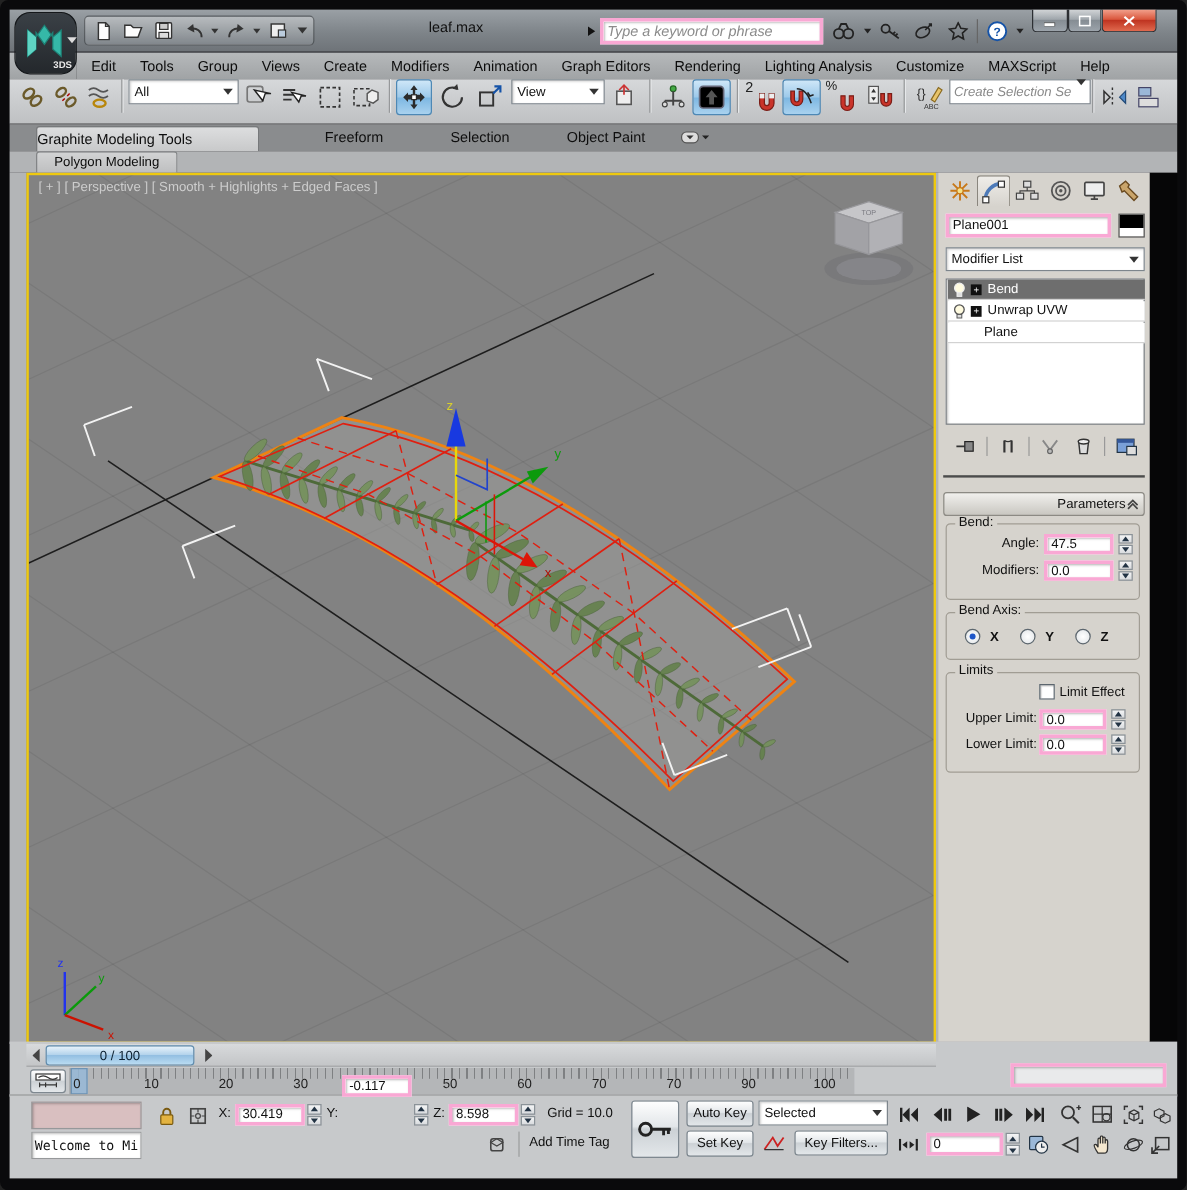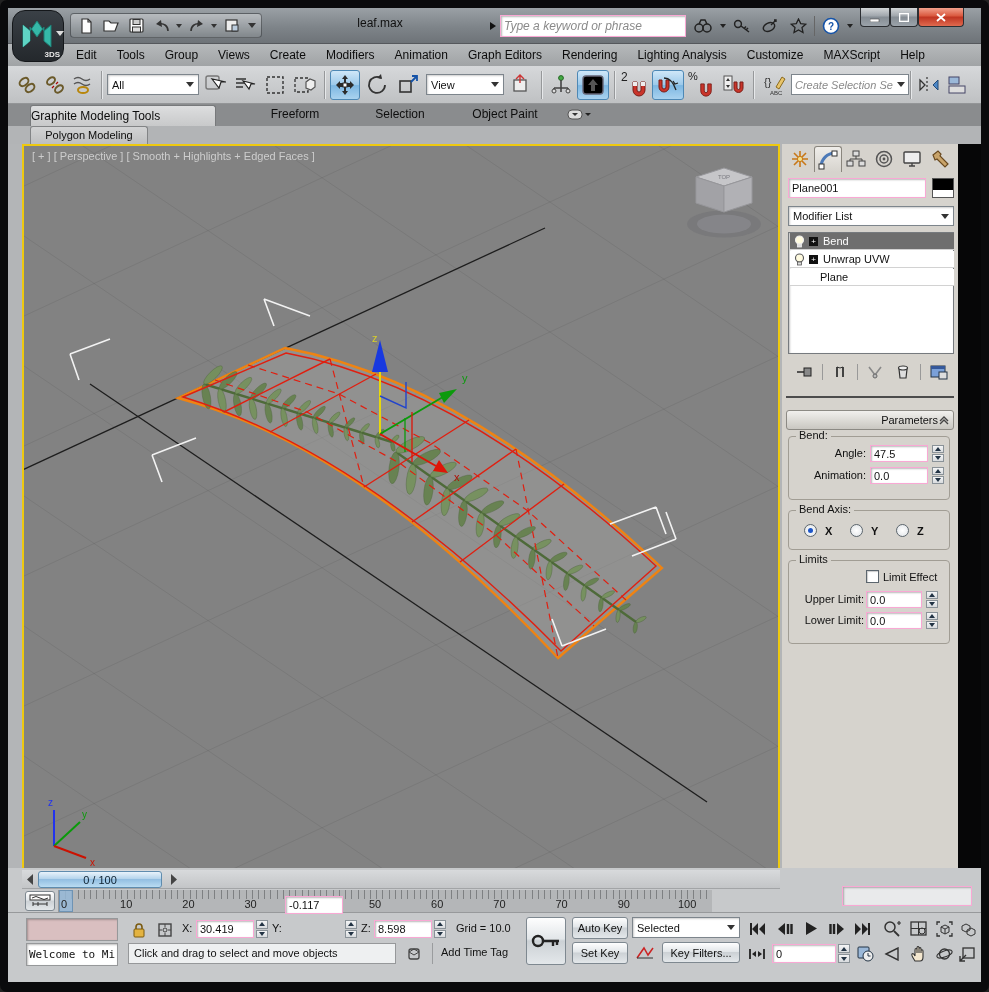--- a/index.html
+++ b/index.html
@@ -5,32 +5,32 @@
   html,body{margin:0;padding:0;background:#222;}
   *{box-sizing:border-box;font-family:"Liberation Sans",sans-serif;}
   #win{position:relative;width:989px;height:992px;background:#0a0a0c;border-radius:7px;overflow:hidden;}
   .abs{position:absolute;}
   .txt11{font-size:11px;color:#111;}
   
   #titlebar{left:8px;top:8px;width:973px;height:36px;background:linear-gradient(#9aa0a5,#7e8489 55%,#6e7378);border-bottom:1px solid #55585c;}
   #menubar{left:64px;top:44px;width:917px;height:22px;background:linear-gradient(#b6b9bb,#a0a3a5);display:flex;align-items:center;gap:20px;padding-left:12px;}
   #menubar .mitem{font-size:12px;color:#0c0c0c;cursor:default;}
   #lmenuedge{left:8px;top:44px;width:56px;height:22px;background:linear-gradient(#b6b9bb,#a0a3a5);}
-  #toolbar{left:8px;top:66px;width:973px;height:38px;background:linear-gradient(#d6d8da,#bfc1c3);border-bottom:1px solid #939597;display:flex;align-items:center;gap:2px;padding:0 4px 0 6px;}
+  #toolbar{left:8px;top:66px;width:973px;height:38px;background:linear-gradient(#d6d8da,#bfc1c3);border-bottom:1px solid #939597;display:flex;align-items:flex-start;gap:2px;padding:0 4px 0 6px;}
   #ribbonstrip{left:8px;top:104px;width:973px;height:22px;background:#8a8c8e;}
   #polystrip{left:8px;top:126px;width:973px;height:18px;background:#b2b4b6;}
   #mainbg{left:8px;top:144px;width:950px;height:726px;background:#b3b5b7;}
   #blackstrip{left:958px;top:144px;width:23px;height:768px;background:#060607;}
   #bottombg{left:8px;top:868px;width:973px;height:46px;background:#c7c9cb;}
   #statusbar{left:8px;top:912px;width:973px;height:70px;background:#c7c9cb;border-top:1px solid #97999b;}
   
   .btn{background:linear-gradient(#fefefe,#e2e6e9 45%,#ccd1d5 50%,#e3e7ea);border:1px solid #7e8890;border-radius:3px;display:flex;align-items:center;justify-content:center;font-size:11px;color:#111;}
   .flatico{display:flex;align-items:center;justify-content:center;}
   .activeico{background:linear-gradient(#cfe7f8,#9cc9ea 50%,#7db7e2 52%,#a9d2ef);border:1px solid #4d88b5;border-radius:3px;}
-  .field{background:#fff;border:1px solid #f9a8d4;box-shadow:inset 1px 1px 2px rgba(0,0,0,.28);font-size:11px;color:#111;display:flex;align-items:center;padding:0 3px;white-space:nowrap;overflow:hidden;}
+  .field{background:#fff;border:3px solid #f9a8d4;box-shadow:inset 1px 1px 2px rgba(0,0,0,.28);font-size:11px;color:#111;display:flex;align-items:center;padding:0 3px;white-space:nowrap;overflow:hidden;}
   input.field{padding:0 3px;}
   ::placeholder{color:#8a8a8a;font-style:italic;}
   .combo{background:#fff;border:1px solid #7d858c;box-shadow:inset 1px 1px 2px rgba(0,0,0,.2);font-size:11px;color:#111;display:flex;align-items:center;padding:0 4px;}
   .combo .arr{margin-left:auto;width:0;height:0;border-left:4px solid transparent;border-right:4px solid transparent;border-top:5px solid #333;}
   .spin{width:12px;height:17px;display:flex;flex-direction:column;gap:1px;}
   .spin div{flex:1;background:linear-gradient(#f4f5f6,#d8dbde);border:1px solid #8a9298;display:flex;align-items:center;justify-content:center;}
   .spin .u::after{content:"";border-left:3px solid transparent;border-right:3px solid transparent;border-bottom:4px solid #234;}
   .spin .d::after{content:"";border-left:3px solid transparent;border-right:3px solid transparent;border-top:4px solid #234;}
   .sep{width:1px;height:28px;background:#96989a;margin:0 3px;box-shadow:1px 0 0 #e6e8ea;}
   .grp{position:absolute;border:1px solid #a19d94;border-radius:4px;}
@@ -609,21 +609,21 @@
     </div>
     <div class="grp" style="left:6px;top:292px;width:162px;height:64px;">
       <span class="gt">Bend:</span>
     </div>
     <span class="plabel" style="left:10px;top:303px;width:74px;">Angle:</span>
     <input class="field abs" style="left: 88px; top: 301px; width: 58px; height: 17px;" value="47.5">
     <span class="spin abs" style="left:150px;top:301px;">
         <div class="u"></div>
         <div class="d"></div>
       </span>
-    <span class="plabel" style="left:10px;top:325px;width:74px;">Animation:</span>
+    <span class="plabel" style="left:10px;top:325px;width:74px;">Modifiers:</span>
     <input class="field abs" style="left: 88px; top: 323px; width: 58px; height: 17px;" value="0.0">
     <span class="spin abs" style="left:150px;top:323px;">
         <div class="u"></div>
         <div class="d"></div>
       </span>
     <div class="grp" style="left:6px;top:366px;width:162px;height:40px;">
       <span class="gt">Bend Axis:</span>
     </div>
     <span class="abs rad sel" style="left:22px;top:380px;"></span>
     <span class="abs radlab" style="left:39px;top:381px;">X</span>
@@ -720,21 +720,20 @@
       <div class="d"></div>
     </span>
   <span class="abs txt11" style="left:361px;top:922px;">Z:</span>
   <input class="field abs" style="left: 374px; top: 920px; width: 58px; height: 18px;" value="8.598">
   <span class="spin abs" style="left:434px;top:920px;height:18px;">
       <div class="u"></div>
       <div class="d"></div>
     </span>
   <span class="abs txt11" style="left:456px;top:922px;">Grid = 10.0</span>
 
-  <div class="abs" style="left:128px;top:943px;width:268px;height:21px;background:#eef0f1;border:1px solid #96989a;font-size:11px;color:#111;line-height:19px;padding-left:5px;white-space:nowrap;overflow:hidden;">Click and drag to select and move objects</div>
   <span class="abs flatico" style="left:402px;top:943px;width:24px;height:21px;">
       <svg width="16" height="16" viewBox="0 0 16 16">
         <rect x="3" y="3" width="10" height="10" rx="2" fill="none" stroke="#444" stroke-width="1.3"></rect>
         <path d="M3 6l5-3 5 3-5 3z" fill="none" stroke="#444"></path>
       </svg>
     </span>
   <div class="abs" style="left:432px;top:943px;width:90px;height:21px;border-left:1px solid #9a9c9e;font-size:11px;color:#111;line-height:19px;padding-left:8px;">Add Time Tag</div>
 
   <div class="abs btn" style="left:526px;top:917px;width:40px;height:48px;">
       <svg width="30" height="16" viewBox="0 0 30 16">

